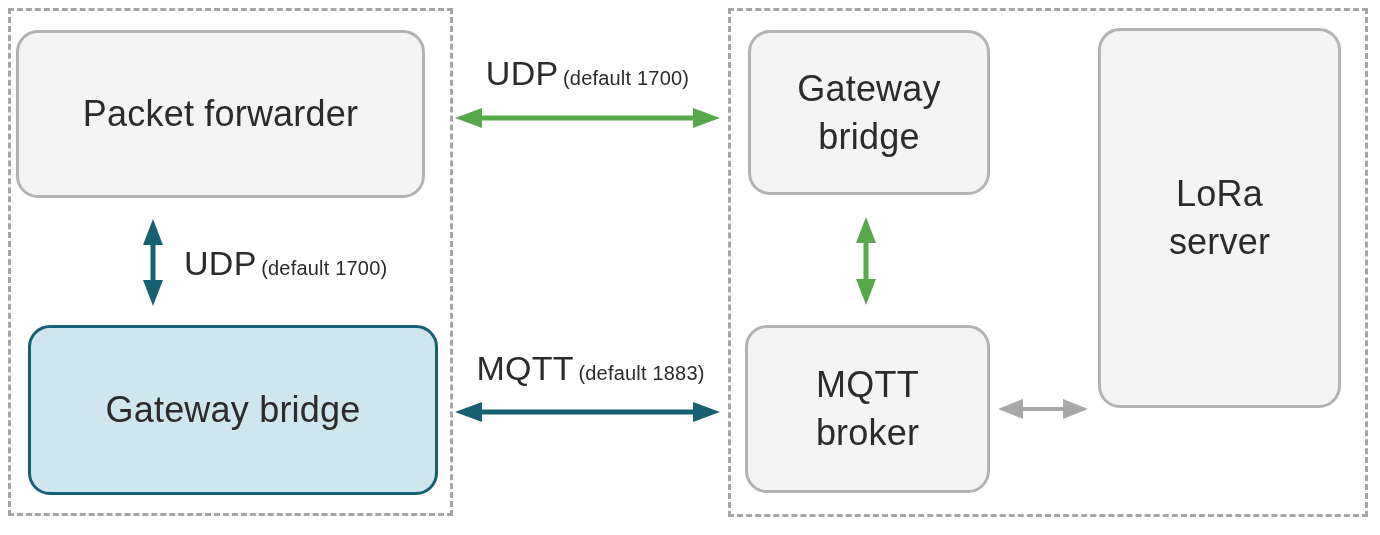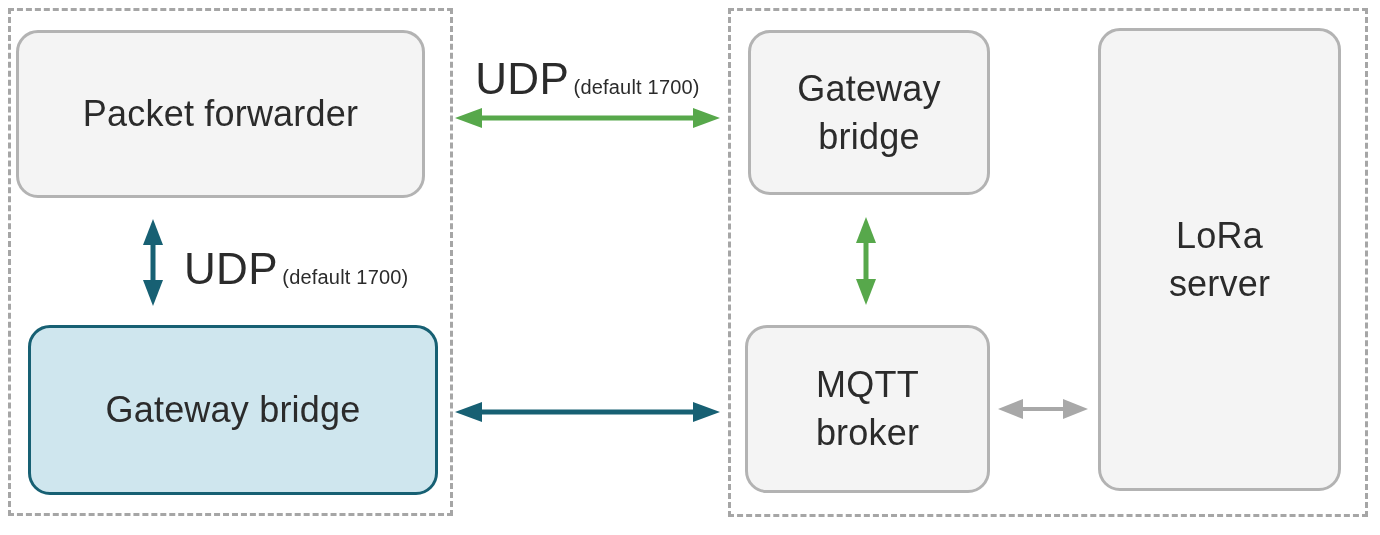--- a/index.html
+++ b/index.html
@@ -29,29 +29,29 @@
     box-sizing:border-box;text-align:center;
     font-size:36px;line-height:1.32;letter-spacing:0.2px;
   }
   #packet-forwarder{left:16px;top:30px;width:409px;height:168px;}
   #gateway-bridge-left{
     left:28px;top:325px;width:410px;height:170px;
     background:var(--teal-fill);border-color:var(--teal);
   }
   #gateway-bridge-right{left:748px;top:30px;width:242px;height:165px;}
   #mqtt-broker{left:745px;top:325px;width:245px;height:168px;}
-  #lora-server{left:1098px;top:28px;width:243px;height:463px;}
+  #lora-server{left:1098px;top:28px;width:243px;height:380px;}
   .wrap-label{max-width:175px;}
 
   .arrow{position:absolute;}
 
   .link-label{
     position:absolute;white-space:nowrap;
   }
-  .proto{font-size:44px;letter-spacing:0.3px;}
+  .proto{font-size:34px;letter-spacing:0.3px;}
   .proto-detail{font-size:20px;letter-spacing:0.2px;}
   #label-udp-top{left:455px;top:54px;width:265px;text-align:center;}
   #label-udp-left{left:184px;top:244px;}
   #label-mqtt{left:448px;top:349px;width:285px;text-align:center;}
 </style>
 </head>
 <body>
 
 <div class="stage">
 
@@ -92,20 +92,24 @@
   <svg class="arrow" style="left:138px;top:219px;" width="30" height="87" viewBox="0 0 30 87">
     <line x1="15" y1="22" x2="15" y2="65" stroke="#176073" stroke-width="5"></line>
     <polygon points="15,0 5,26 25,26" fill="#176073"></polygon>
     <polygon points="15,87 5,61 25,61" fill="#176073"></polygon>
   </svg>
   <div class="link-label" id="label-udp-left">
     <span class="proto">UDP</span>
     <span class="proto-detail">(default 1700)</span>
   </div>
 
+  <div class="link-label" id="label-mqtt">
+    <span class="proto">MQTT</span>
+    <span class="proto-detail">(default 1883)</span>
+  </div>
   <svg class="arrow" style="left:455px;top:397px;" width="265" height="30" viewBox="0 0 265 30">
     <line x1="22" y1="15" x2="243" y2="15" stroke="#176073" stroke-width="5"></line>
     <polygon points="0,15 27,5 27,25" fill="#176073"></polygon>
     <polygon points="265,15 238,5 238,25" fill="#176073"></polygon>
   </svg>
 
   <svg class="arrow" style="left:851px;top:217px;" width="30" height="88" viewBox="0 0 30 88">
     <line x1="15" y1="22" x2="15" y2="66" stroke="#57a84b" stroke-width="5"></line>
     <polygon points="15,0 5,26 25,26" fill="#57a84b"></polygon>
     <polygon points="15,88 5,62 25,62" fill="#57a84b"></polygon>

